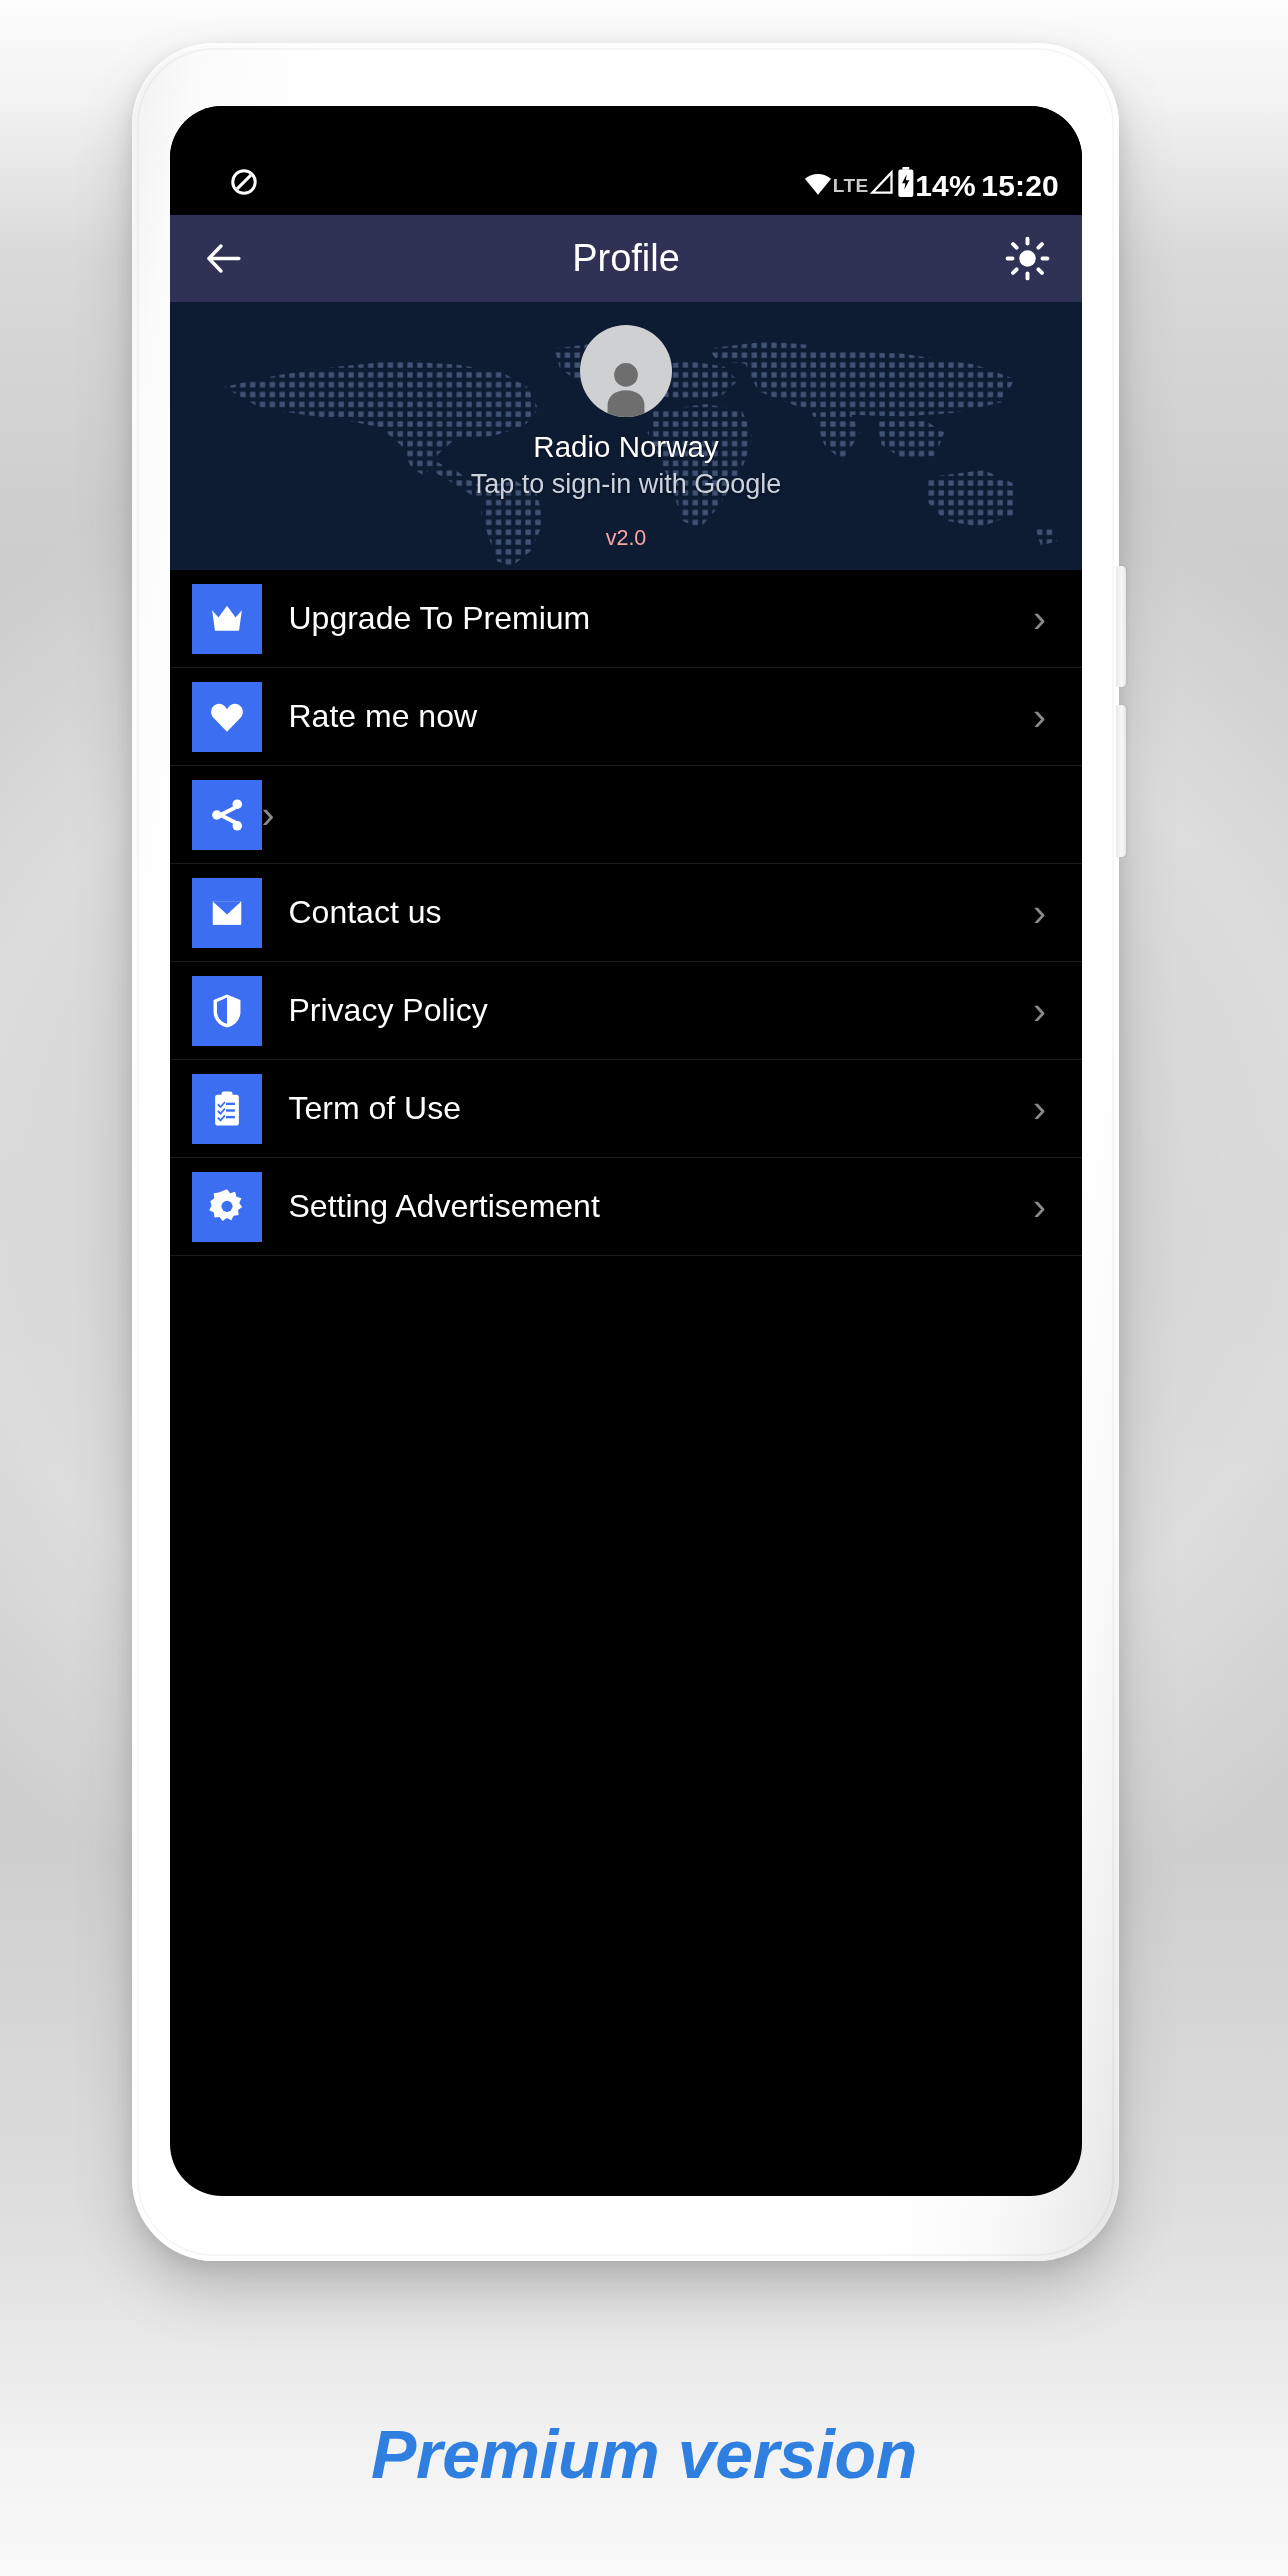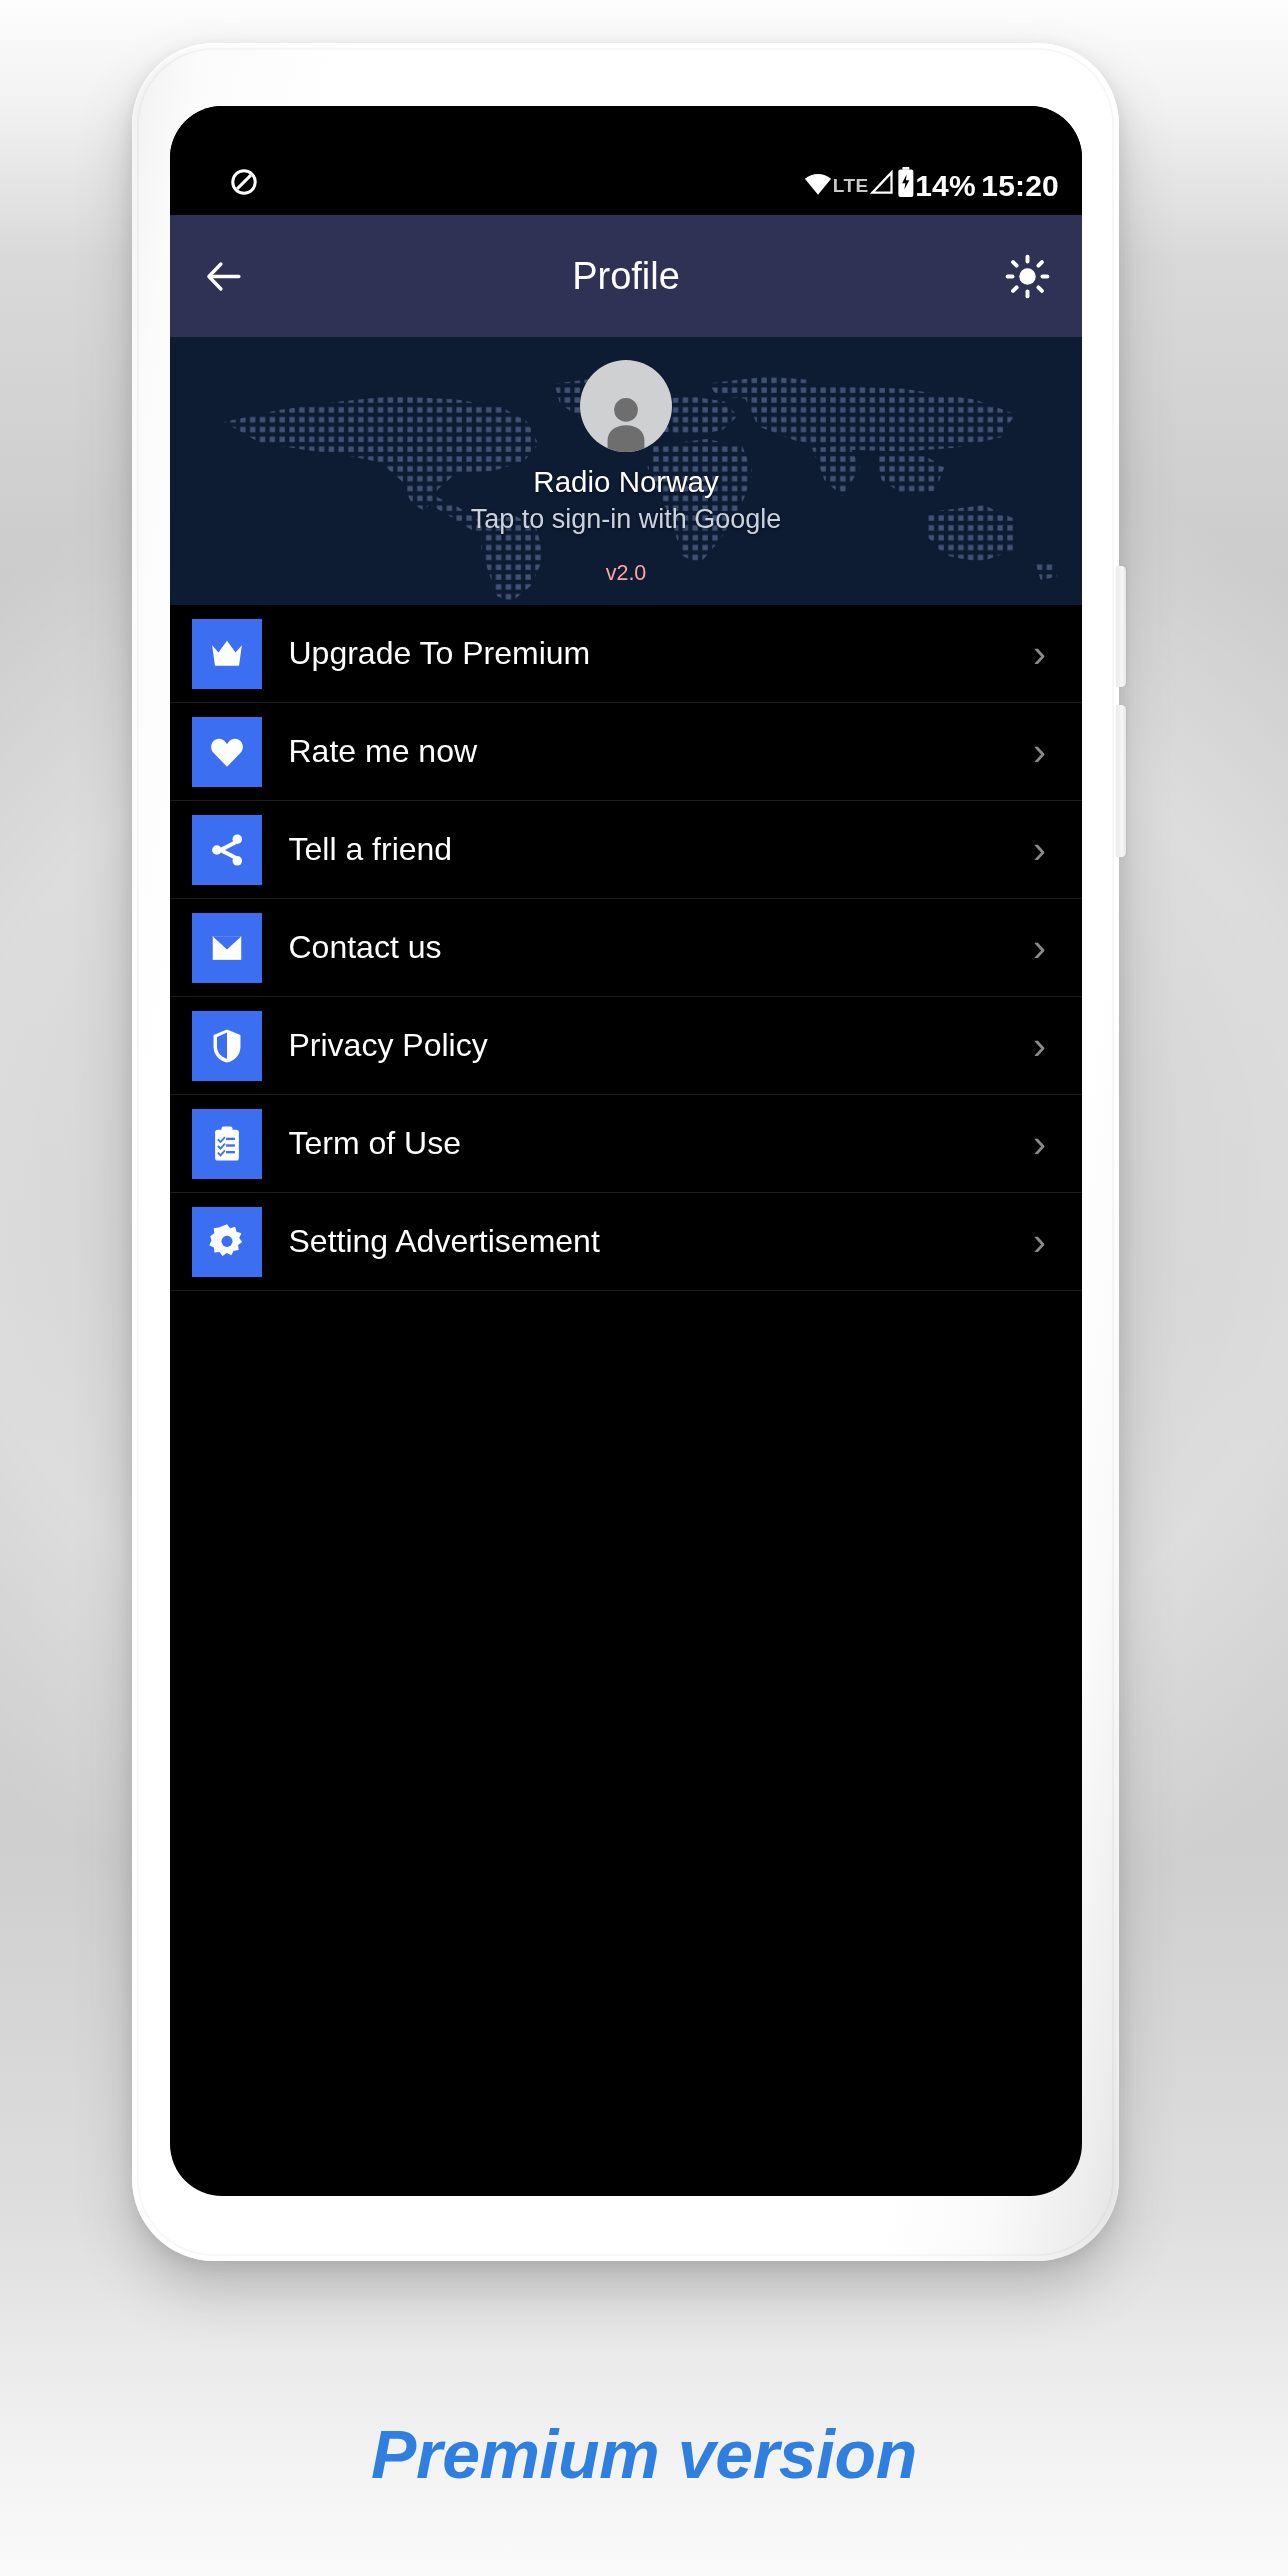--- a/index.html
+++ b/index.html
@@ -93,21 +93,21 @@
     letter-spacing:0.2px;
   }
   .sb-left{ display:flex; align-items:center; padding-left:36px; }
   .sb-right{ display:flex; align-items:center; gap:0; }
   .sb-right .lte{ font-size:19px; font-weight:700; color:#c9c9c9; letter-spacing:0.4px;}
   .sb-right .pct{ font-size:30px; font-weight:700; }
   .sb-right .clock{ font-size:30px; font-weight:700; margin-left:5.4px; }
 
   
   .appbar{
-    height:122px; background:#2f3254;
+    height:87px; background:#2f3254;
     display:flex; align-items:center; justify-content:space-between;
     padding:0 27px;
   }
   .appbar .title{
     position:absolute; left:0; right:0; text-align:center;
     color:#fff; font-size:38px; font-weight:400; pointer-events:none;
   }
   .iconbtn{ width:55px; height:55px; display:flex; align-items:center; justify-content:center; z-index:2;}
 
   
@@ -317,21 +317,20 @@
       <div class="row">
         <div class="tile">
           <svg viewBox="0 0 24 24">
             <circle cx="18.5" cy="5.2" r="3"></circle>
               <circle cx="18.5" cy="18.8" r="3"></circle>
               <circle cx="5.6" cy="12" r="3"></circle>
             <path d="M7.6 10.8 16.6 6.2l1.2 2.2-9 4.6Z"></path>
               <path d="M7.6 13.2l9 4.6 1.2-2.2-9-4.6Z"></path>
           </svg>
         </div>
-        <div class="label">Tell a friend</div>
         <div class="chev">›</div>
       </div>
 
       <div class="row">
         <div class="tile">
           <svg viewBox="0 0 24 24">
               <path d="M3 4.5h18v15H3Z"></path>
               <path d="M3 4.5 12 13l9-8.5Z" fill="#3b6ef0"></path>
               <path d="M3.4 4.9h17.2L12 12.2Z" fill="#3b6ef0"></path>
             </svg>

